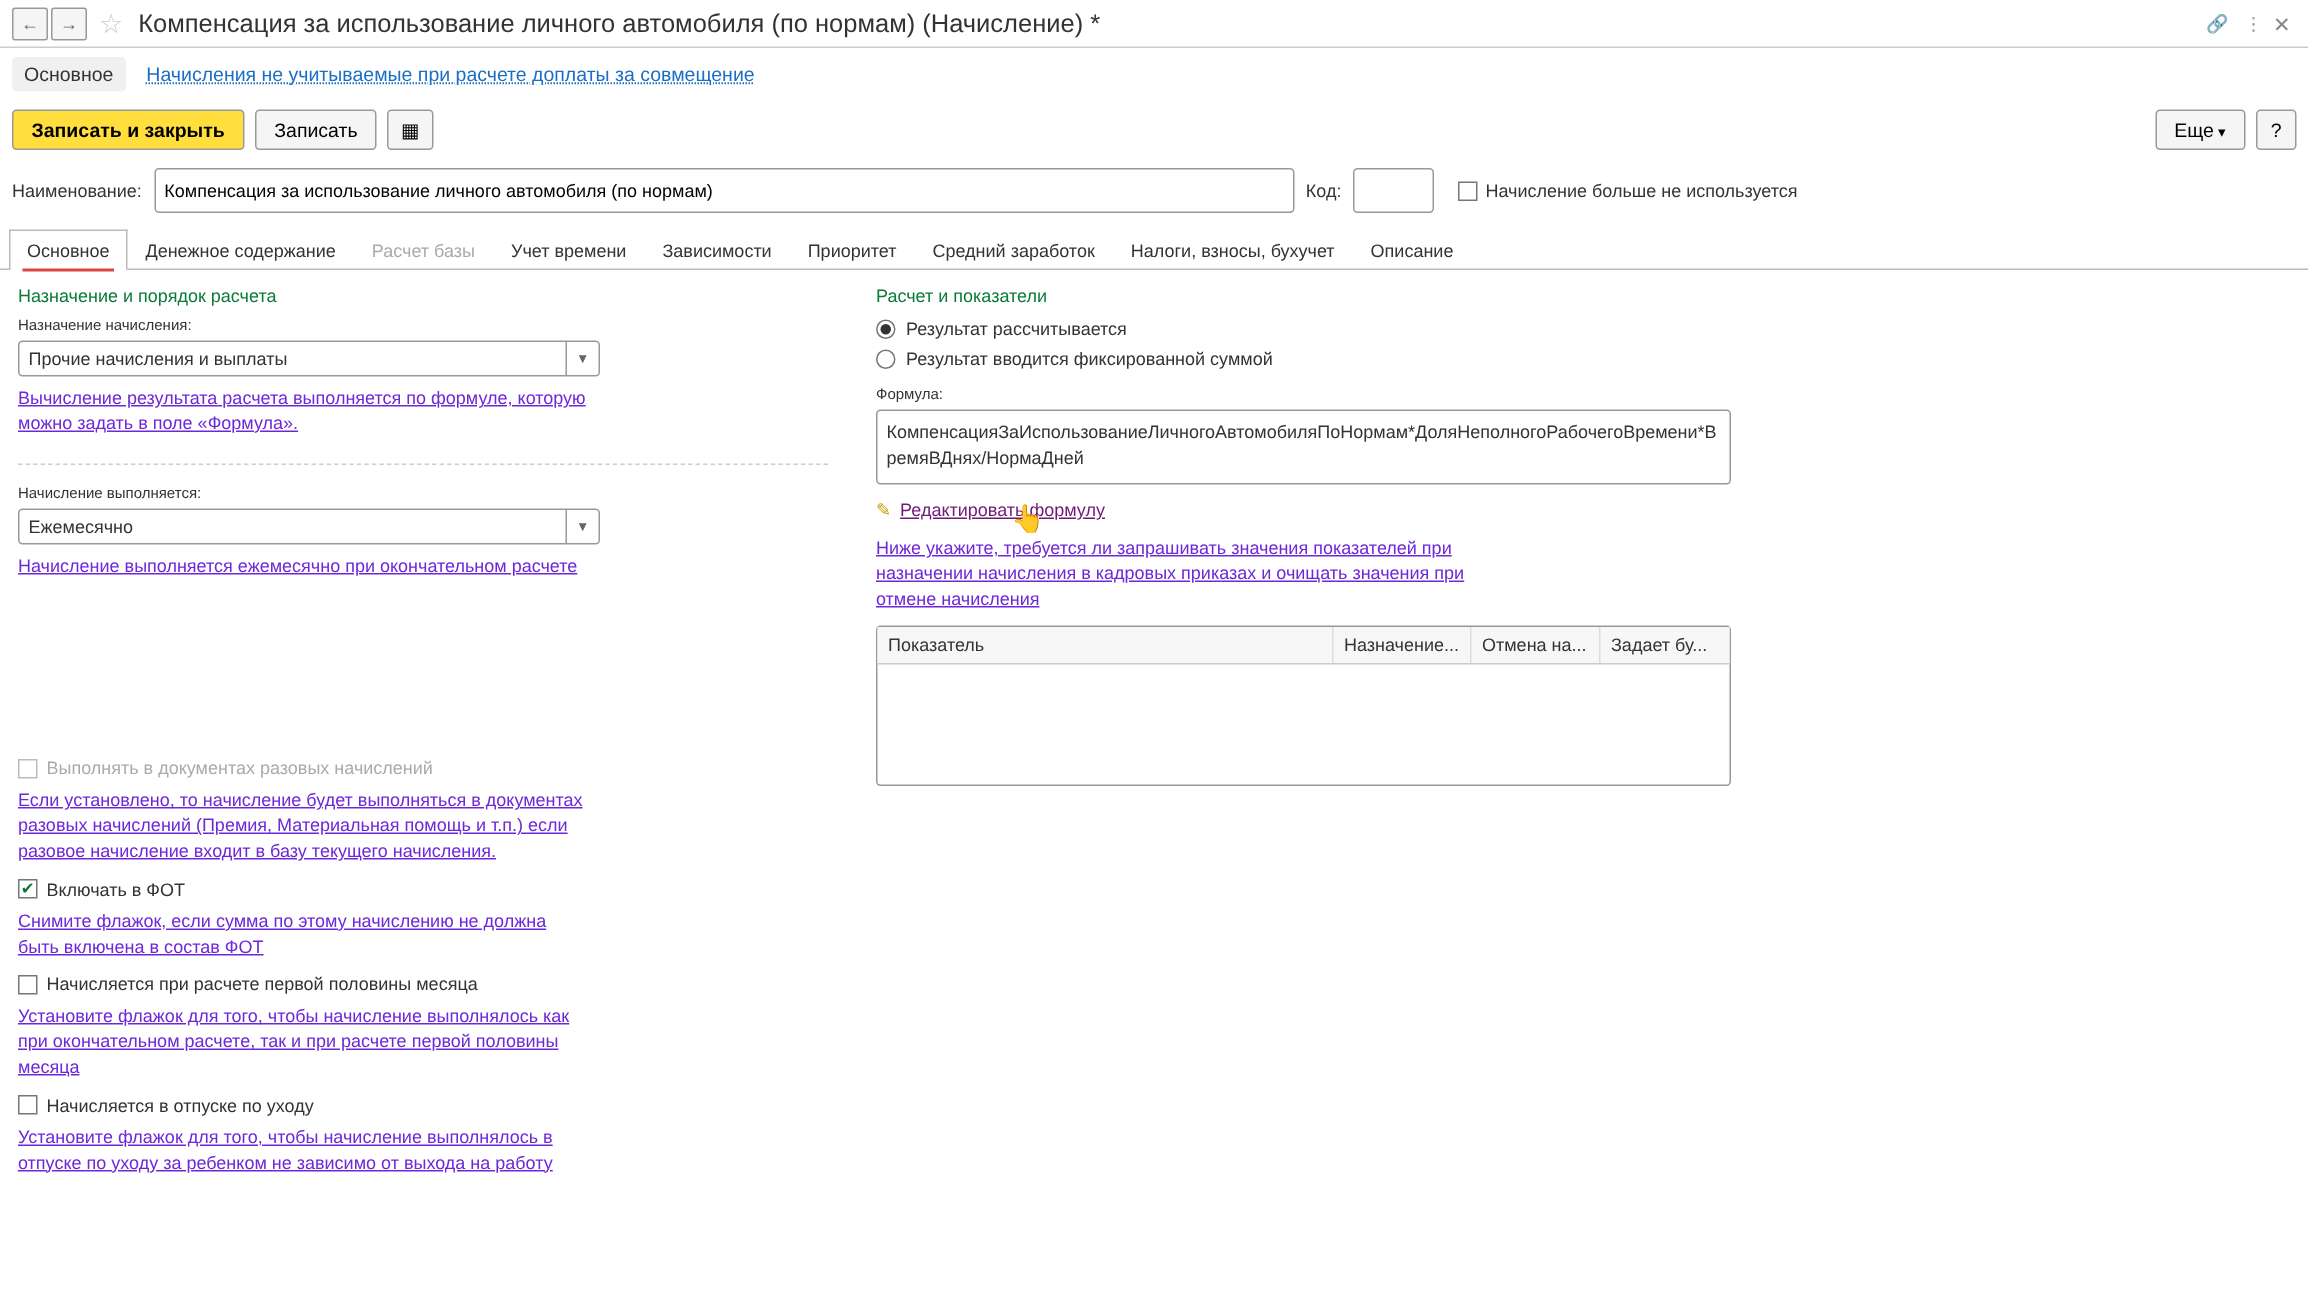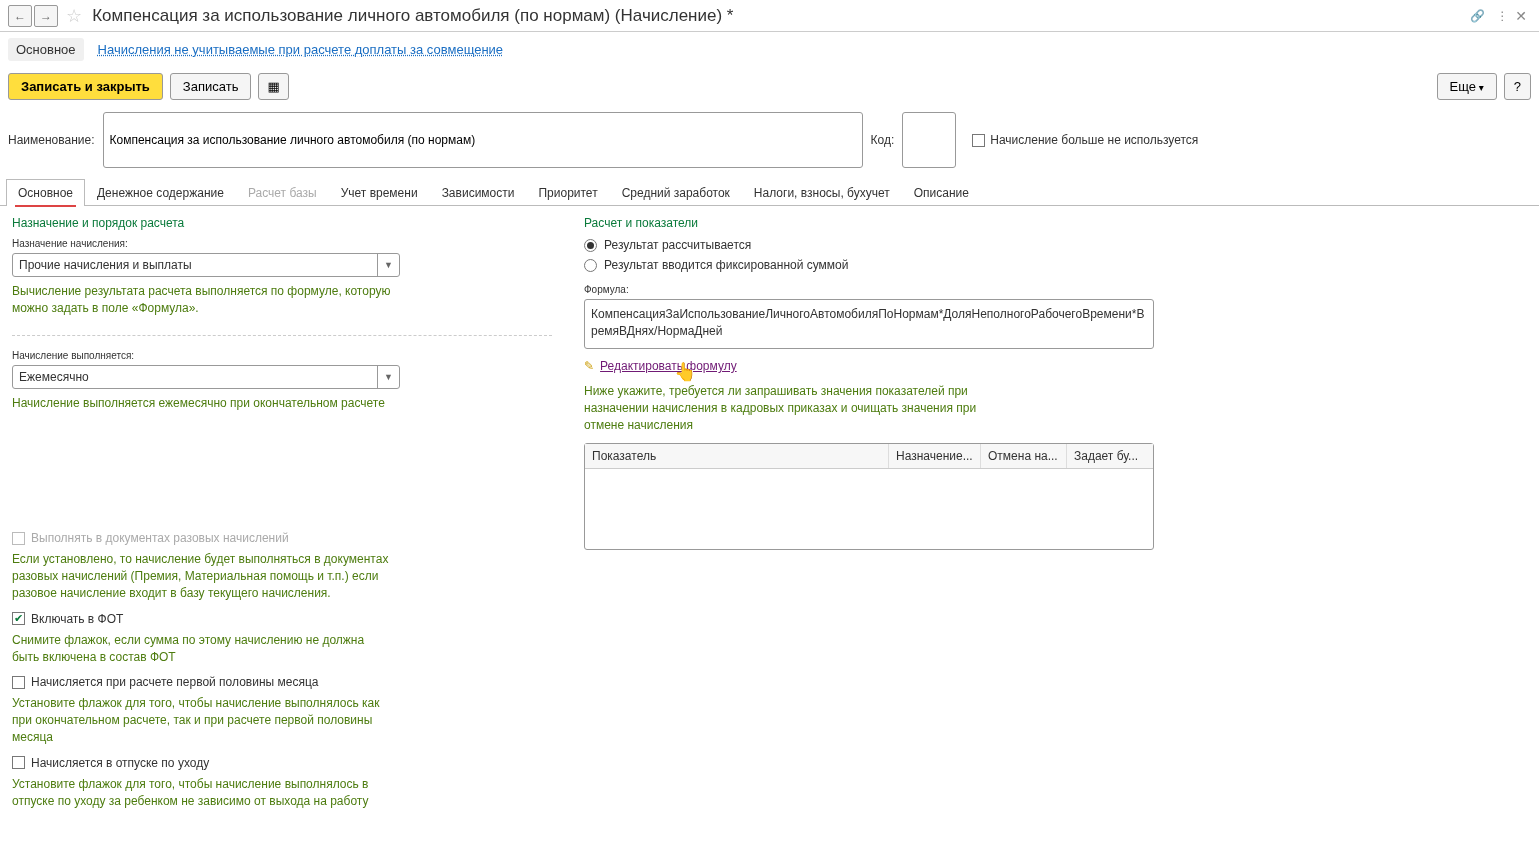--- a/index.html
+++ b/index.html
@@ -20,41 +20,41 @@
 .toolbar { padding: 6px 8px; display: flex; align-items: flex-end; gap: 7px; }
 .btn { border: 1px solid #999; padding: 5px 12px; font-size: 13px; cursor: pointer; border-radius: 3px; background: #f5f5f5; }
 .btn.primary { background: #ffde3d; font-weight: bold; }
 .btn.icon { padding: 5px 8px; }
 .toolbar-spacer { flex: 1; }
 .btn.dropdown::after { content: " ▾"; font-size: 10px; }
 .btn.help { padding: 5px 9px; }
 
 .fields-row { padding: 6px 8px; display: flex; align-items: center; gap: 8px; }
 .field-label { font-size: 12px; }
-.text-input { border: 1px solid #999; padding: 20px 6px; font-size: 12px; border-radius: 3px; }
+.text-input { border: 1px solid #999; padding: 7px 6px; font-size: 12px; border-radius: 3px; }
 .name-input { flex: 1; max-width: 760px; }
 .code-input { width: 54px; }
 .checkbox-wrap { display: inline-flex; align-items: center; gap: 5px; margin-left: 8px; }
 
 .tabs { display: flex; border-bottom: 1px solid #bbb; padding: 0 6px; margin-top: 4px; }
 .tab { padding: 6px 11px; font-size: 12px; cursor: pointer; border: 1px solid transparent; border-bottom: none; position: relative; top: 1px; }
 .tab.active { border-color: #bbb; background: #fff; }
 .tab.active::after { content: ""; position: absolute; left: 8px; right: 8px; bottom: -1px; height: 2px; background: #d44; }
 .tab.disabled { color: #aaa; cursor: default; }
 
 .content { display: flex; padding: 10px 12px; gap: 32px; }
 .col { }
 .col-left { width: 540px; }
 .col-right { flex: 1; }
 .section-title { color: #0a7a3b; font-size: 12px; margin-bottom: 8px; }
 .label { font-size: 10px; margin-bottom: 4px; }
 .select-wrap { display: flex; border: 1px solid #999; border-radius: 3px; width: 388px; }
 .select-text { flex: 1; padding: 4px 6px; }
 .select-btn { width: 22px; border-left: 1px solid #999; display: flex; align-items: center; justify-content: center; cursor: pointer; font-size: 9px; color: #666; }
-.hint { color: #4d7c0f; font-size: 12px; line-height: 1.4; margin-top: 6px; max-width: 380px; }
+.hint { color: #6d28d9; font-size: 12px; line-height: 1.4; margin-top: 6px; max-width: 380px; text-decoration: underline; }
 .divider { border-top: 1px dashed #ccc; margin: 18px 0 14px 0; }
 
 .radio-row { display: flex; align-items: center; gap: 7px; margin-bottom: 6px; font-size: 12px; }
 .radio { width: 13px; height: 13px; border: 1px solid #777; border-radius: 50%; display: inline-flex; align-items: center; justify-content: center; cursor: pointer; }
 .radio.checked::after { content: ""; width: 7px; height: 7px; background: #333; border-radius: 50%; }
 
 .formula-box { border: 1px solid #999; border-radius: 3px; padding: 6px; width: 570px; min-height: 50px; font-size: 12px; line-height: 1.4; word-break: break-all; }
 .edit-link { color: #701a75; text-decoration: underline; cursor: pointer; font-size: 12px; }
 .edit-row { margin-top: 10px; display: flex; align-items: center; gap: 6px; position: relative; }
 .pencil { color: #ca9a00; font-size: 12px; }

